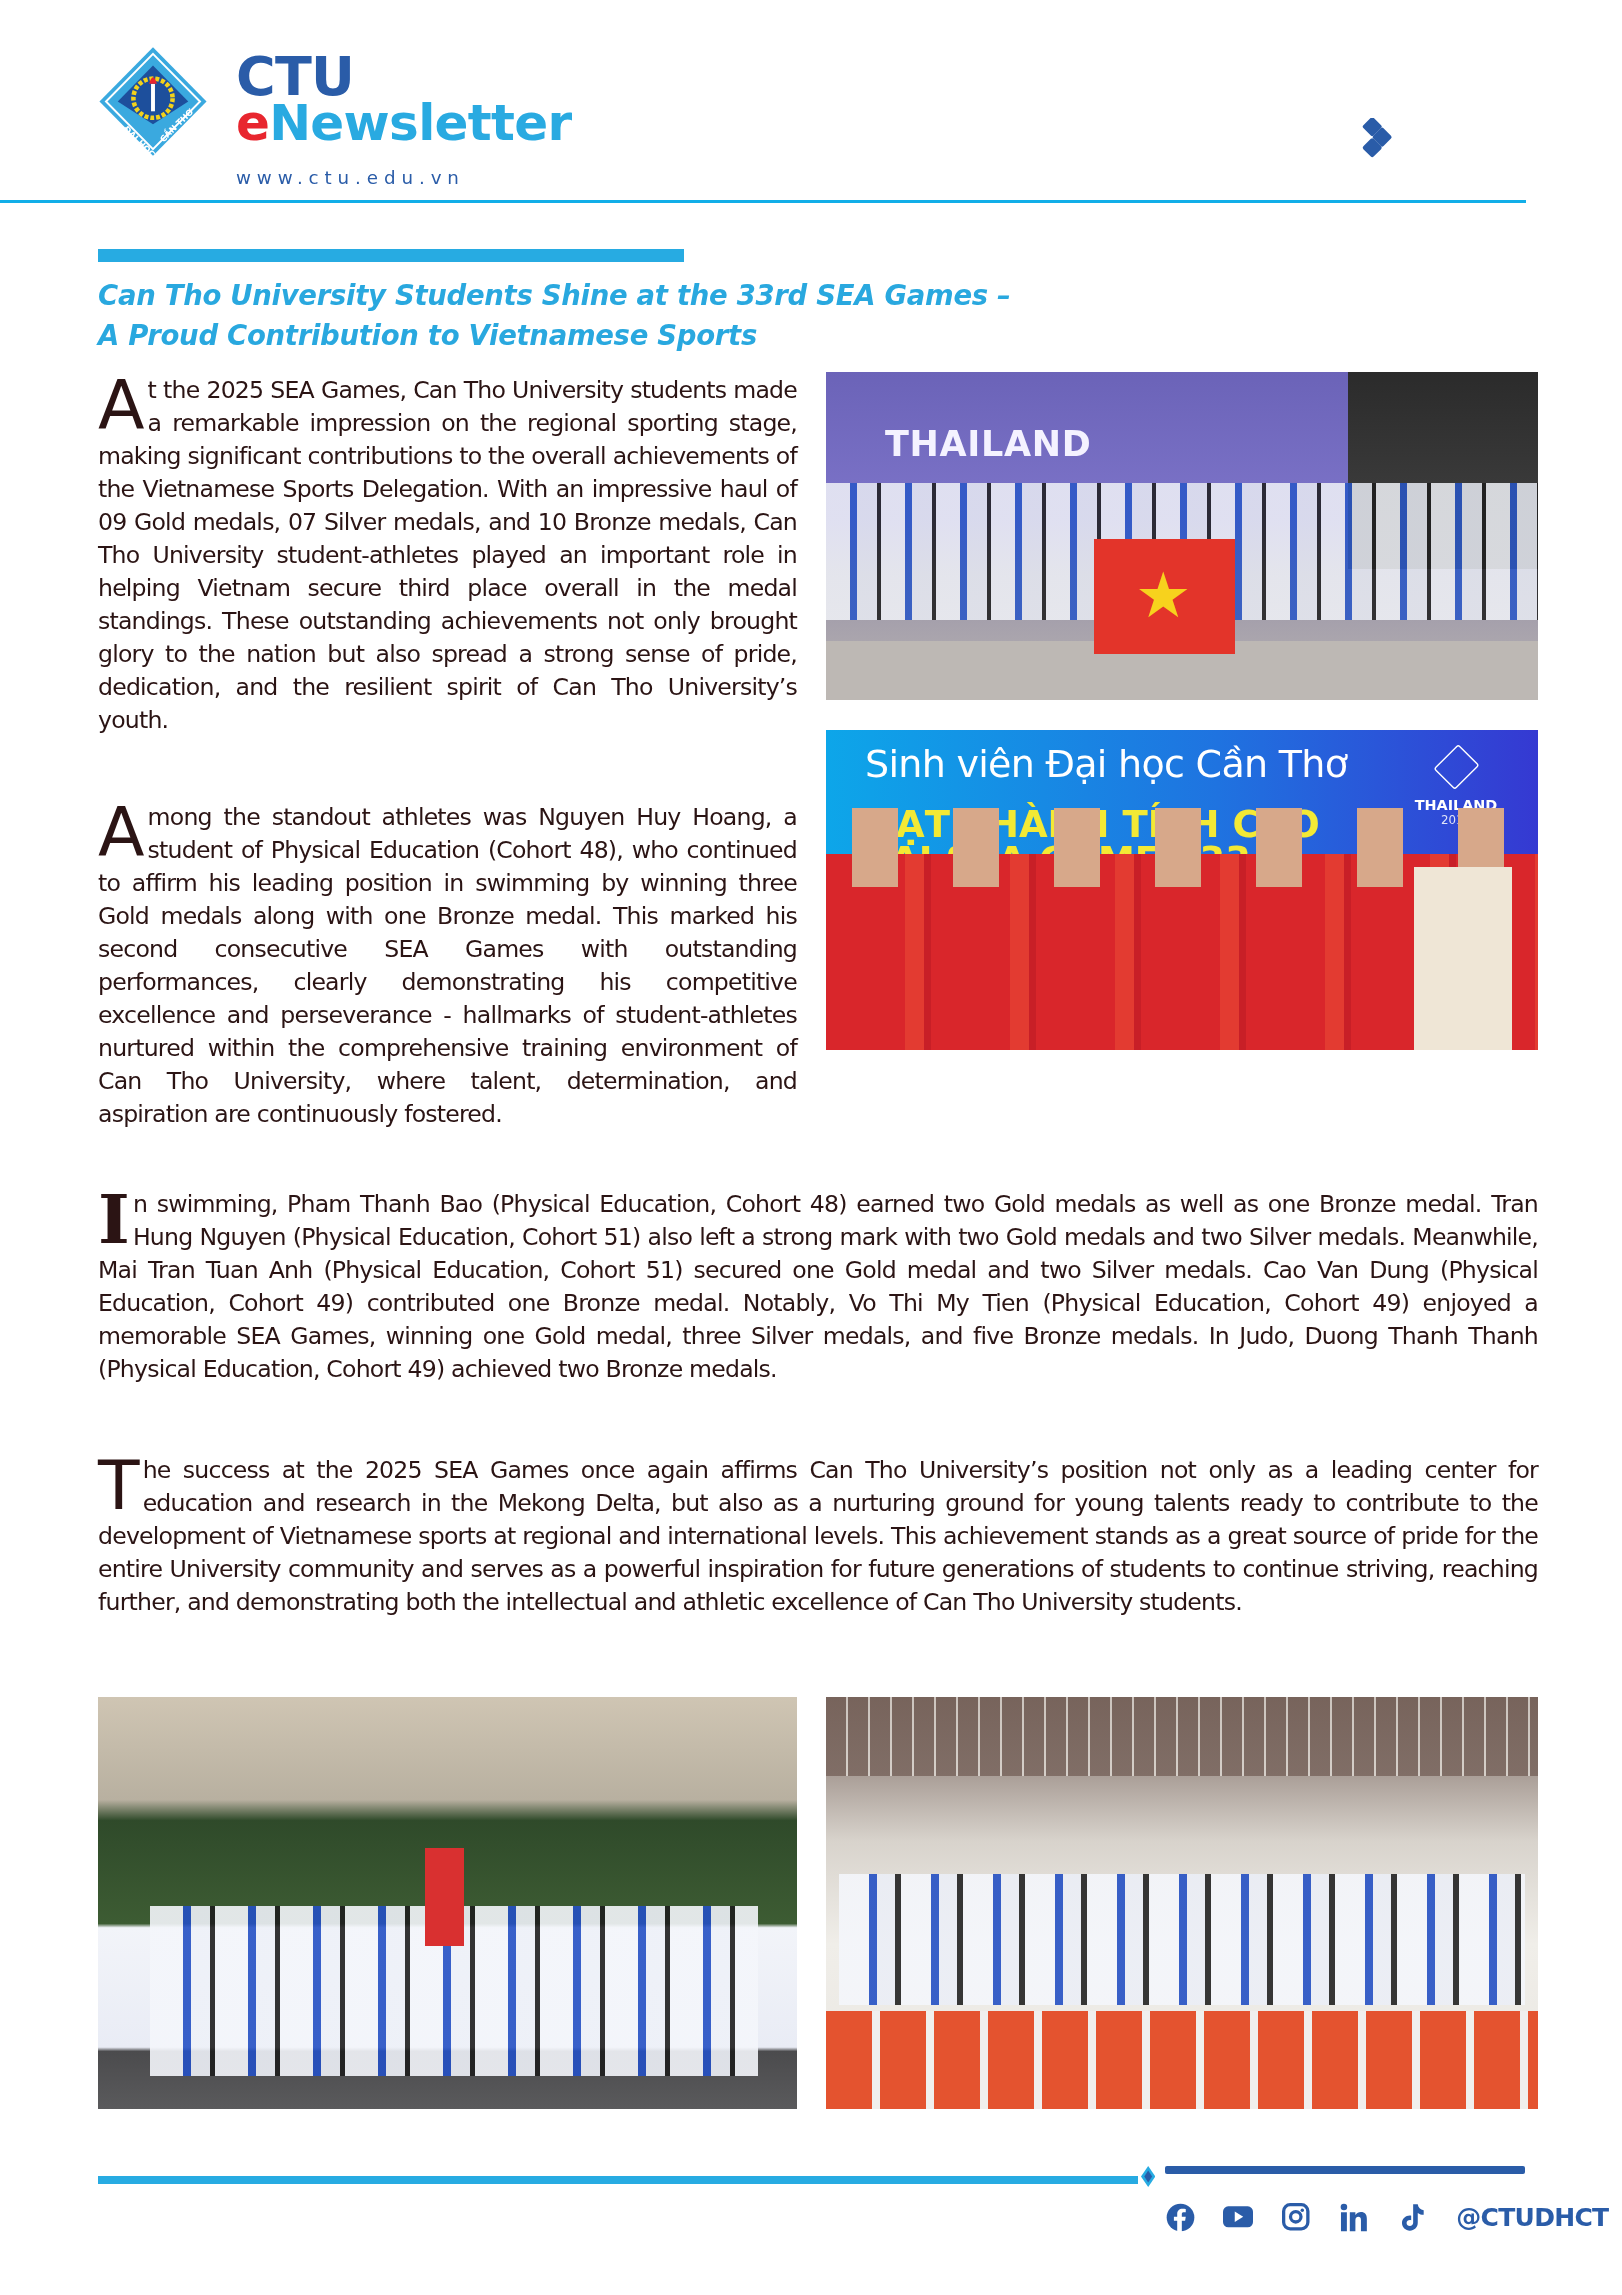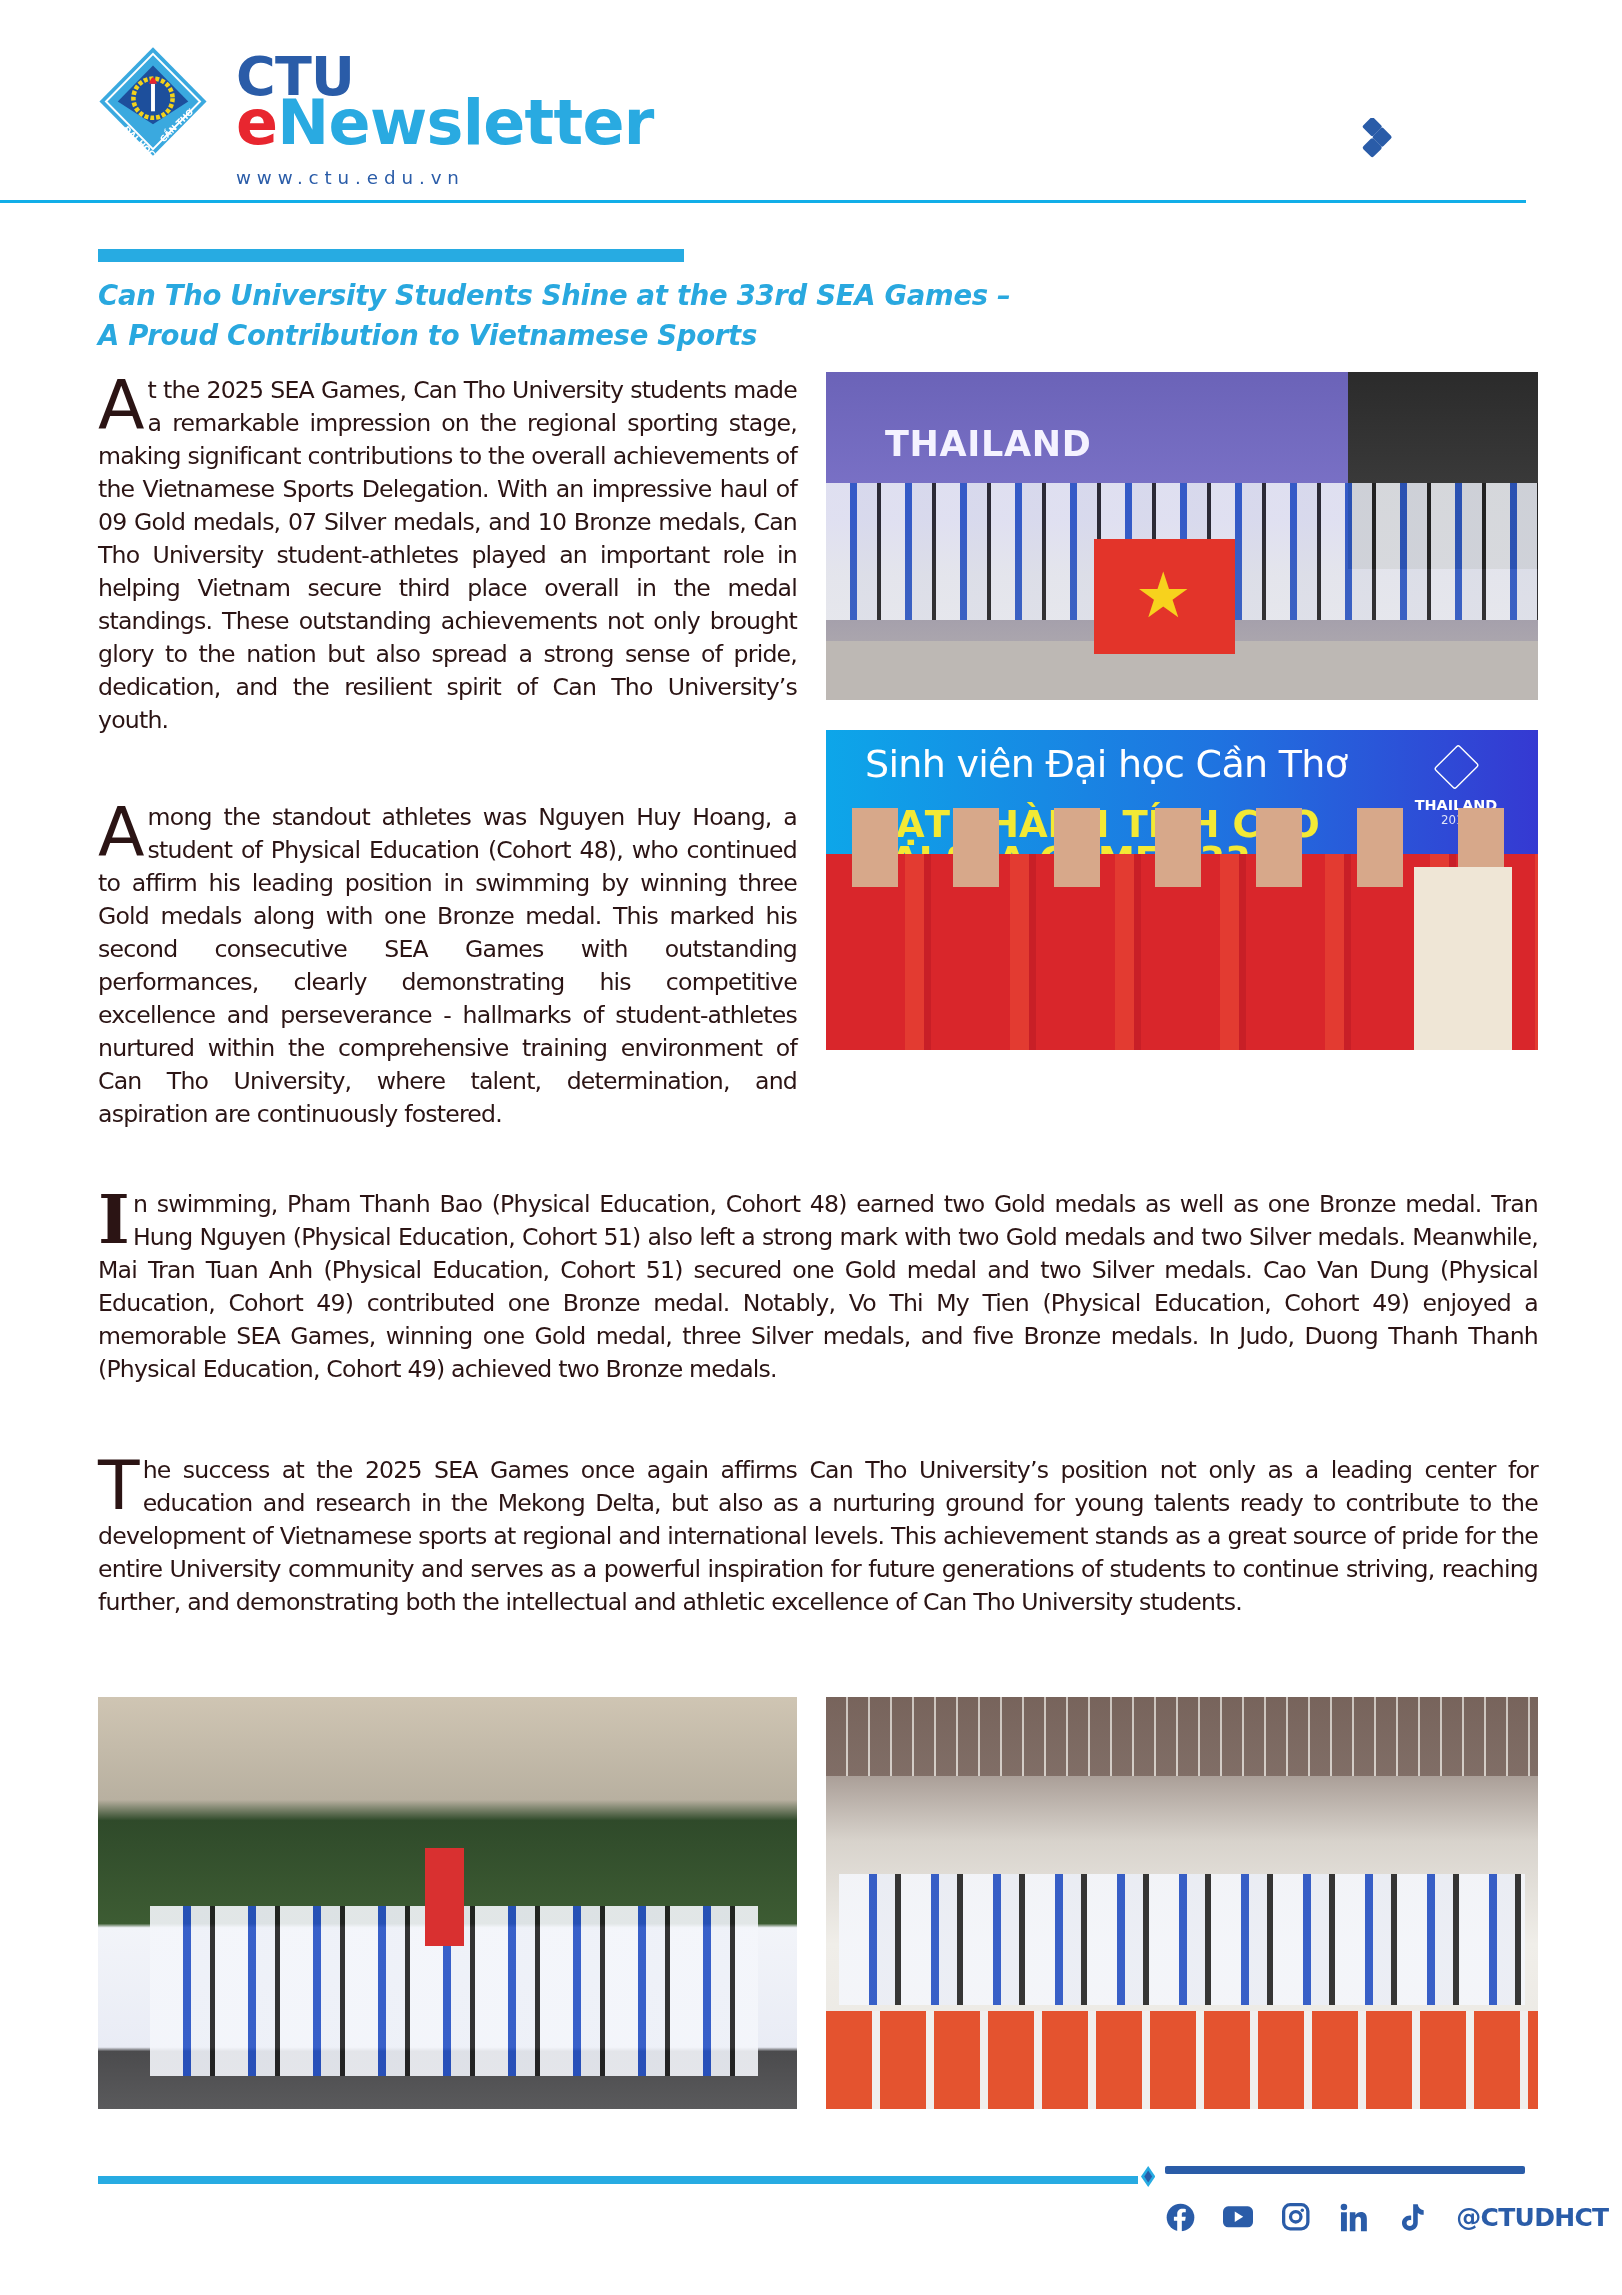--- a/index.html
+++ b/index.html
@@ -3,21 +3,21 @@
 <meta charset="utf-8">
 <style>
   html, body { margin: 0; padding: 0; background: #ffffff; }
   body { width: 1623px; height: 2295px; position: relative; overflow: hidden; font-family: "Liberation Sans", sans-serif; color: #2b1414; }
   .abs { position: absolute; }
 
   
   .logo-diamond { left: 98px; top: 46px; width: 110px; height: 111px; }
   .brand { left: 236px; top: 54px; }
   .brand-ctu { font-family: "DejaVu Sans", sans-serif; font-weight: bold; font-size: 54px; line-height: 46px; color: #2a5ca8; letter-spacing: -0.7px; }
-  .brand-news { font-family: "DejaVu Sans", sans-serif; font-weight: bold; font-size: 62px; line-height: 46px; color: #29aae1; letter-spacing: -0.7px; }
+  .brand-news { font-family: "DejaVu Sans", sans-serif; font-weight: bold; font-size: 50px; line-height: 46px; color: #29aae1; letter-spacing: -0.7px; }
   .brand-news .e { color: #e8262f; }
   .brand-url { font-family: "DejaVu Sans", sans-serif; font-size: 18.3px; color: #2a5ca8; letter-spacing: 5.9px; margin-top: 21px; }
   .corner-mark { left: 1361px; top: 118px; width: 33px; width: 33px; height: 41px; }
   .header-rule { left: 0; top: 200px; width: 1526px; height: 3.3px; background: #12aee8; }
 
   
   .title-bar { left: 98px; top: 249px; width: 586px; height: 13px; background: #27abe2; }
   .title { left: 98px; top: 275px; width: 982px; font-family: "DejaVu Sans", sans-serif; font-style: italic; font-weight: bold; font-size: 27.5px; line-height: 40px; color: #29a8df; letter-spacing: -0.3px; }
 
   .para { font-family: "DejaVu Sans", sans-serif; font-size: 23.6px; line-height: 33px; text-align: justify; color: #2b1414; letter-spacing: -0.8px; }

